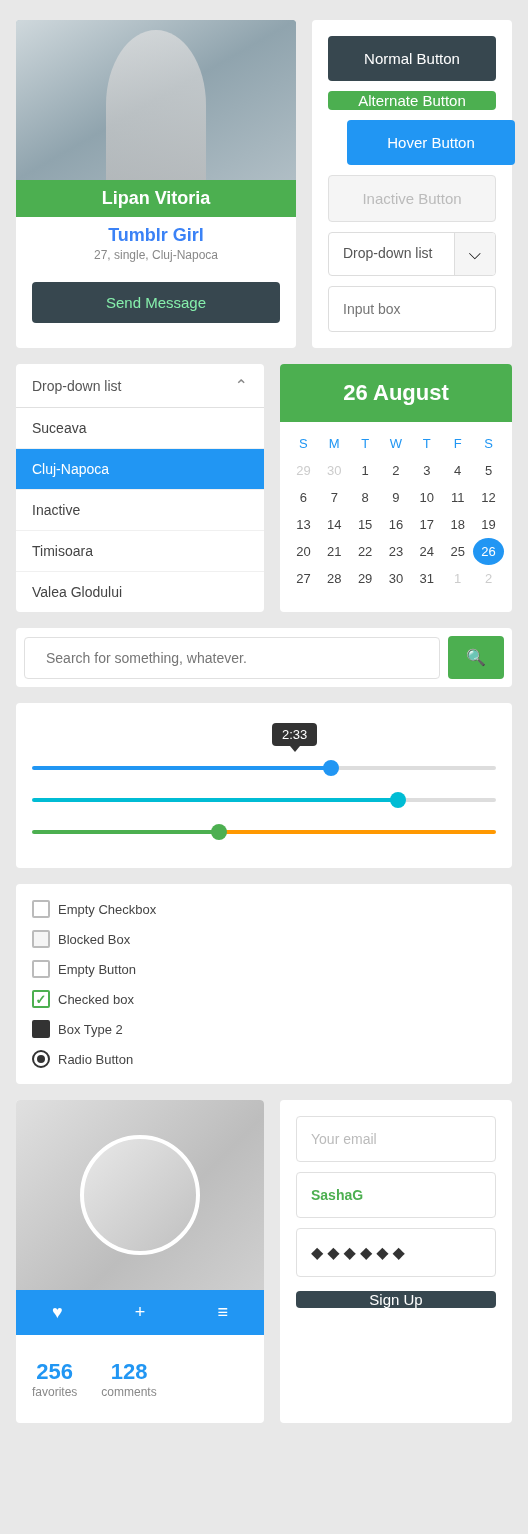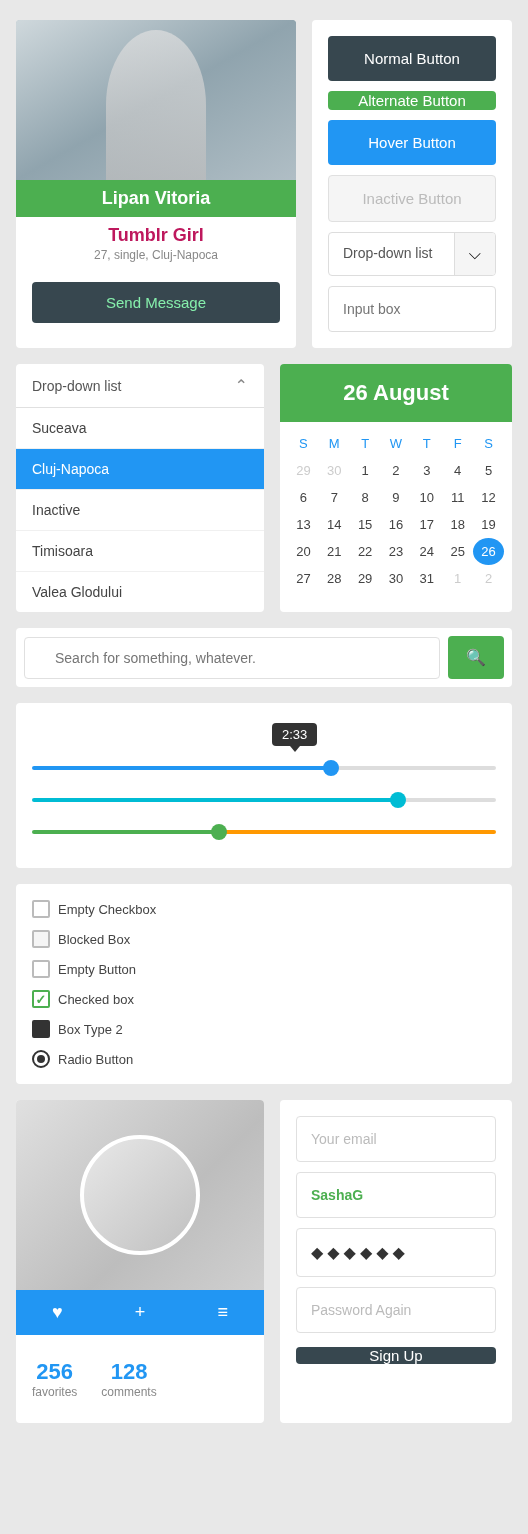--- a/index.html
+++ b/index.html
@@ -64,21 +64,21 @@
     }
     .profile-info {
       text-align: center;
       padding: 8px 0 4px;
       font-size: 13px;
       color: #555;
     }
     .profile-info .name {
       font-size: 18px;
       font-weight: bold;
-      color: #be185d;
+      color: #3b82f6;
       margin-bottom: 2px;
     }
     .profile-info .details {
       color: #888;
       font-size: 12px;
     }
     .profile-btn-wrap {
       padding: 16px;
     }
     .profile-btn {
@@ -124,20 +124,21 @@
     }
     .btn-hover {
       width: 100%;
       padding: 14px;
       background: #2196f3;
       color: #fff;
       border: none;
       border-radius: 4px;
       font-size: 15px;
       cursor: pointer;
+      margin-left: 19px;
     }
     .btn-inactive {
       width: 100%;
       padding: 14px;
       background: #f5f5f5;
       color: #bbb;
       border: 1px solid #e0e0e0;
       border-radius: 4px;
       font-size: 15px;
       cursor: default;
@@ -268,21 +269,21 @@
       border-radius: 4px;
       display: flex;
       align-items: center;
       padding: 8px;
       gap: 8px;
     }
     .search-input {
       flex: 1;
       border: 1px solid #e0e0e0;
       border-radius: 4px;
-      padding: 12px 30px;
+      padding: 12px 21px;
       font-size: 14px;
       color: #6d28d9;
       outline: none;
     }
     .search-btn {
       background: #4caf50;
       border: none;
       border-radius: 4px;
       padding: 12px 18px;
       cursor: pointer;
@@ -747,19 +748,18 @@
           <div class="stat-number">128</div>
           <div class="stat-label">comments</div>
         </div>
       </div>
     </div>
 
     <div class="signup-card">
       <div class="signup-field placeholder-text">Your email</div>
       <div class="signup-field green-text">SashaG</div>
       <div class="signup-field password-text">◆◆◆◆◆◆</div>
-      <div class="signup-field placeholder-text">Password Again</div>
       <button class="signup-btn">Sign Up</button>
     </div>
 
   </div>
 
 </div>
 
 </body></html>

